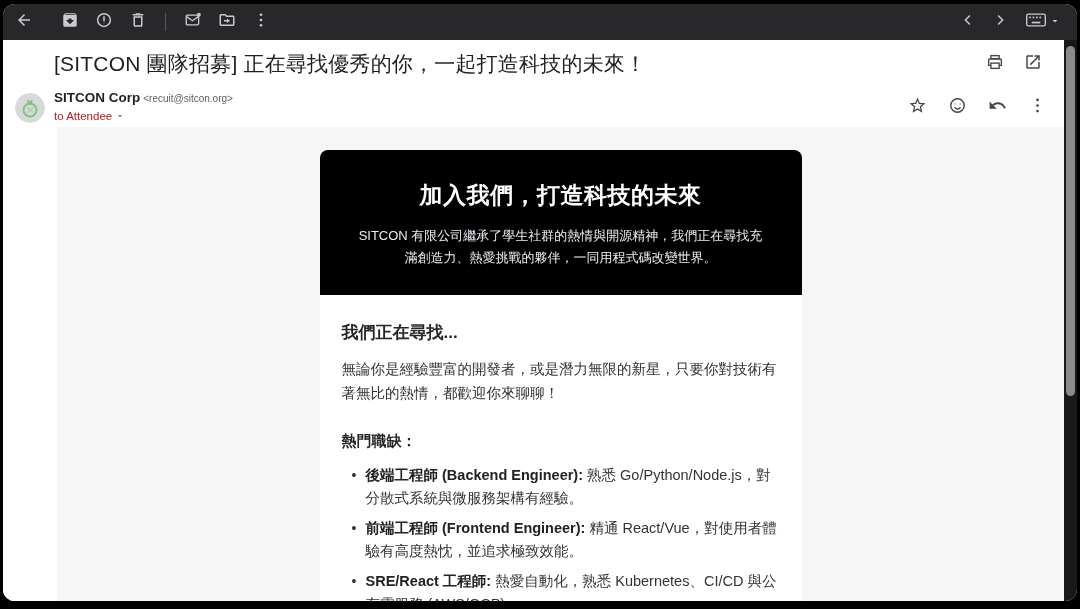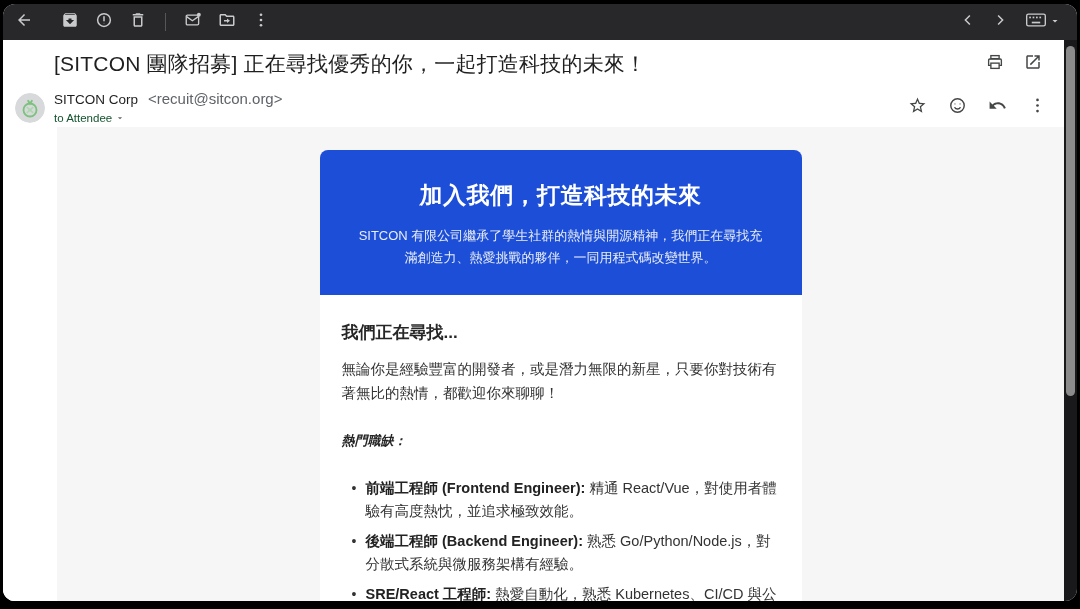--- a/index.html
+++ b/index.html
@@ -60,51 +60,51 @@
   }
   .icon-btn svg { width:18px; height:18px; }
   
   .sender-row { height:39px; flex:0 0 39px; background:#fff; position:relative; }
   .avatar {
     position:absolute; left:12px; top:5px; width:30px; height:30px; border-radius:50%;
     overflow:hidden;
   }
   .sender-info { position:absolute; left:51px; top:2px; }
   .sender-line1 { display:flex; align-items:baseline; }
-  .sender-name { font-size:13.5px; font-weight:normal; color:#1f1f1f; }
-  .sender-address { font-size:15px; color:#5f6368; margin-left:10px; }
-  .sender-line2 { display:flex; align-items:center; margin-top:2px; color:#14532d; }
+  .sender-name { font-size:13.5px; font-weight:bold; color:#1f1f1f; }
+  .sender-address { font-size:10px; color:#5f6368; margin-left:3px; }
+  .sender-line2 { display:flex; align-items:center; margin-top:2px; color:#b91c1c; }
   .sender-to { font-size:11.5px; }
   .caret-down { width:10px; height:10px; margin-left:3px; color:#5f6368; }
   .sender-actions {
     position:absolute; right:14px; top:6px;
     display:flex; align-items:center; gap:14px; color:#444746;
   }
   .sender-actions .icon-btn svg { width:19px; height:19px; }
   
   .email-area { flex:1; background:#fff; min-height:0; }
   .email-canvas {
     margin-left:54px; height:100%; background:#f6f6f6;
     display:flex; justify-content:center; align-items:flex-start;
     overflow:hidden;
   }
   .email-doc { width:482px; margin-top:23px; }
   .hero {
-    background:#1d4ed8; border-radius:8px 8px 0 0;
+    background:#000000; border-radius:8px 8px 0 0;
     padding:30px 36px 26px; text-align:center;
   }
   .hero-title {
     font-size:23px; font-weight:bold; color:#fff; margin-bottom:14px;
     letter-spacing:.5px;
   }
   .hero-sub { font-size:13px; color:#e9eef3; line-height:1.7; }
   .paper { background:#fff; padding:26px 22px 24px; color:#333; }
   .paper-heading { font-size:17px; font-weight:bold; color:#262626; margin-bottom:14px; }
   .paper-intro { font-size:14.5px; line-height:1.62; margin-bottom:27px; color:#333; }
-  .jobs-label { font-size:13px; font-weight:bold; color:#262626; margin-bottom:27px;font-style:italic; }
+  .jobs-label { font-size:15px; font-weight:bold; color:#262626; margin-bottom:13px; }
   .jobs-list { list-style:none; padding-left:10px; }
   .jobs-list li {
     font-size:14.5px; line-height:1.58; margin-bottom:7px;
     padding-left:14px; position:relative; color:#333;
   }
   .jobs-list li::before {
     content:"•"; position:absolute; left:0; top:0; color:#333; font-size:14px;
   }
   .job-title { font-weight:bold; color:#222; }
 </style>
@@ -304,24 +304,24 @@
           <div class="hero">
             <div class="hero-title">加入我們，打造科技的未來</div>
             <div class="hero-sub">SITCON 有限公司繼承了學生社群的熱情與開源精神，我們正在尋找充滿創造力、熱愛挑戰的夥伴，一同用程式碼改變世界。</div>
           </div>
           <div class="paper">
             <div class="paper-heading">我們正在尋找...</div>
             <div class="paper-intro">無論你是經驗豐富的開發者，或是潛力無限的新星，只要你對技術有著無比的熱情，都歡迎你來聊聊！</div>
             <div class="jobs-label">熱門職缺：</div>
             <ul class="jobs-list">
               <li>
-                <span class="job-title">前端工程師 (Frontend Engineer):</span><span class="job-desc"> 精通 React/Vue，對使用者體驗有高度熱忱，並追求極致效能。</span>
+                <span class="job-title">後端工程師 (Backend Engineer):</span><span class="job-desc"> 熟悉 Go/Python/Node.js，對分散式系統與微服務架構有經驗。</span>
               </li>
               <li>
-                <span class="job-title">後端工程師 (Backend Engineer):</span><span class="job-desc"> 熟悉 Go/Python/Node.js，對分散式系統與微服務架構有經驗。</span>
+                <span class="job-title">前端工程師 (Frontend Engineer):</span><span class="job-desc"> 精通 React/Vue，對使用者體驗有高度熱忱，並追求極致效能。</span>
               </li>
               <li>
                 <span class="job-title">SRE/React 工程師:</span><span class="job-desc"> 熱愛自動化，熟悉 Kubernetes、CI/CD 與公有雲服務 (AWS/GCP)。</span>
               </li>
             </ul>
           </div>
         </div>
       </div>
     </div>
   </div>

